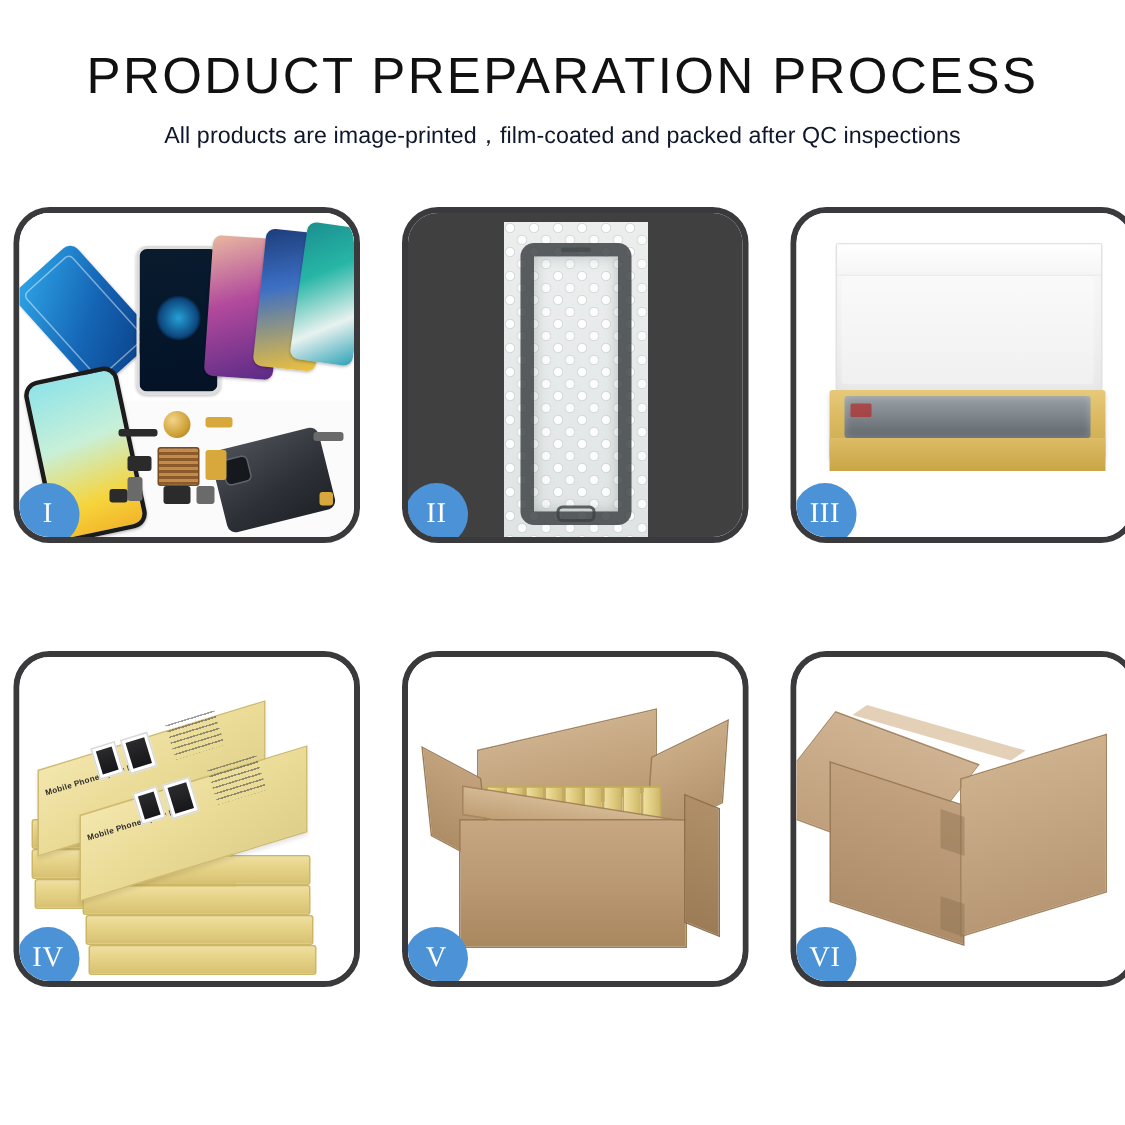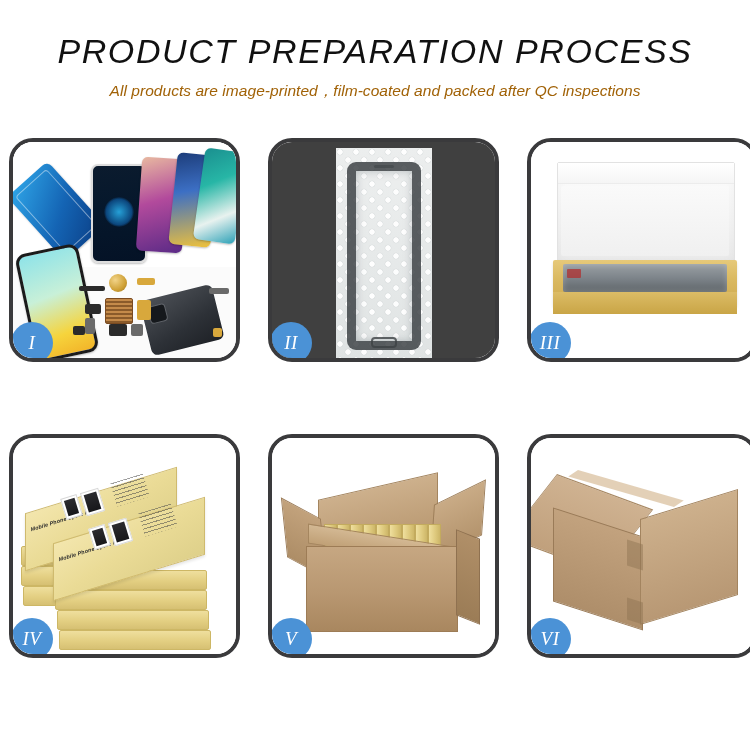--- a/index.html
+++ b/index.html
@@ -9,39 +9,39 @@
     background: #ffffff;
   }
   body {
     width: 750px;
     height: 750px;
     overflow: hidden;
     font-family: "Liberation Sans", sans-serif;
     position: relative;
   }
 
-  #page { width: 750px; height: 750px; position: relative; background:#fff;font-style:italic; }
+  #page { width: 750px; height: 750px; position: relative; background:#fff; }
 
   
   .header { text-align: center; padding-top: 30px; }
   .title {
     font-family: "Liberation Sans", sans-serif;
     font-size: 34px;
     font-weight: 400;
     letter-spacing: 1.6px;
     color: #111111;
     line-height: 42px;
     margin: 0;
     white-space: nowrap;
   }
   .subtitle {
     font-family: "Liberation Sans", sans-serif;
     font-size: 15.5px;
     font-weight: 400;
-    color: #a16207;
+    color: #0f172a;
     line-height: 22px;
     margin: 8px 0 0 0;
     letter-spacing: 0.05px;
     white-space: nowrap;
   }
 
   
   .grid {
     position: absolute;
     left: 9px;

